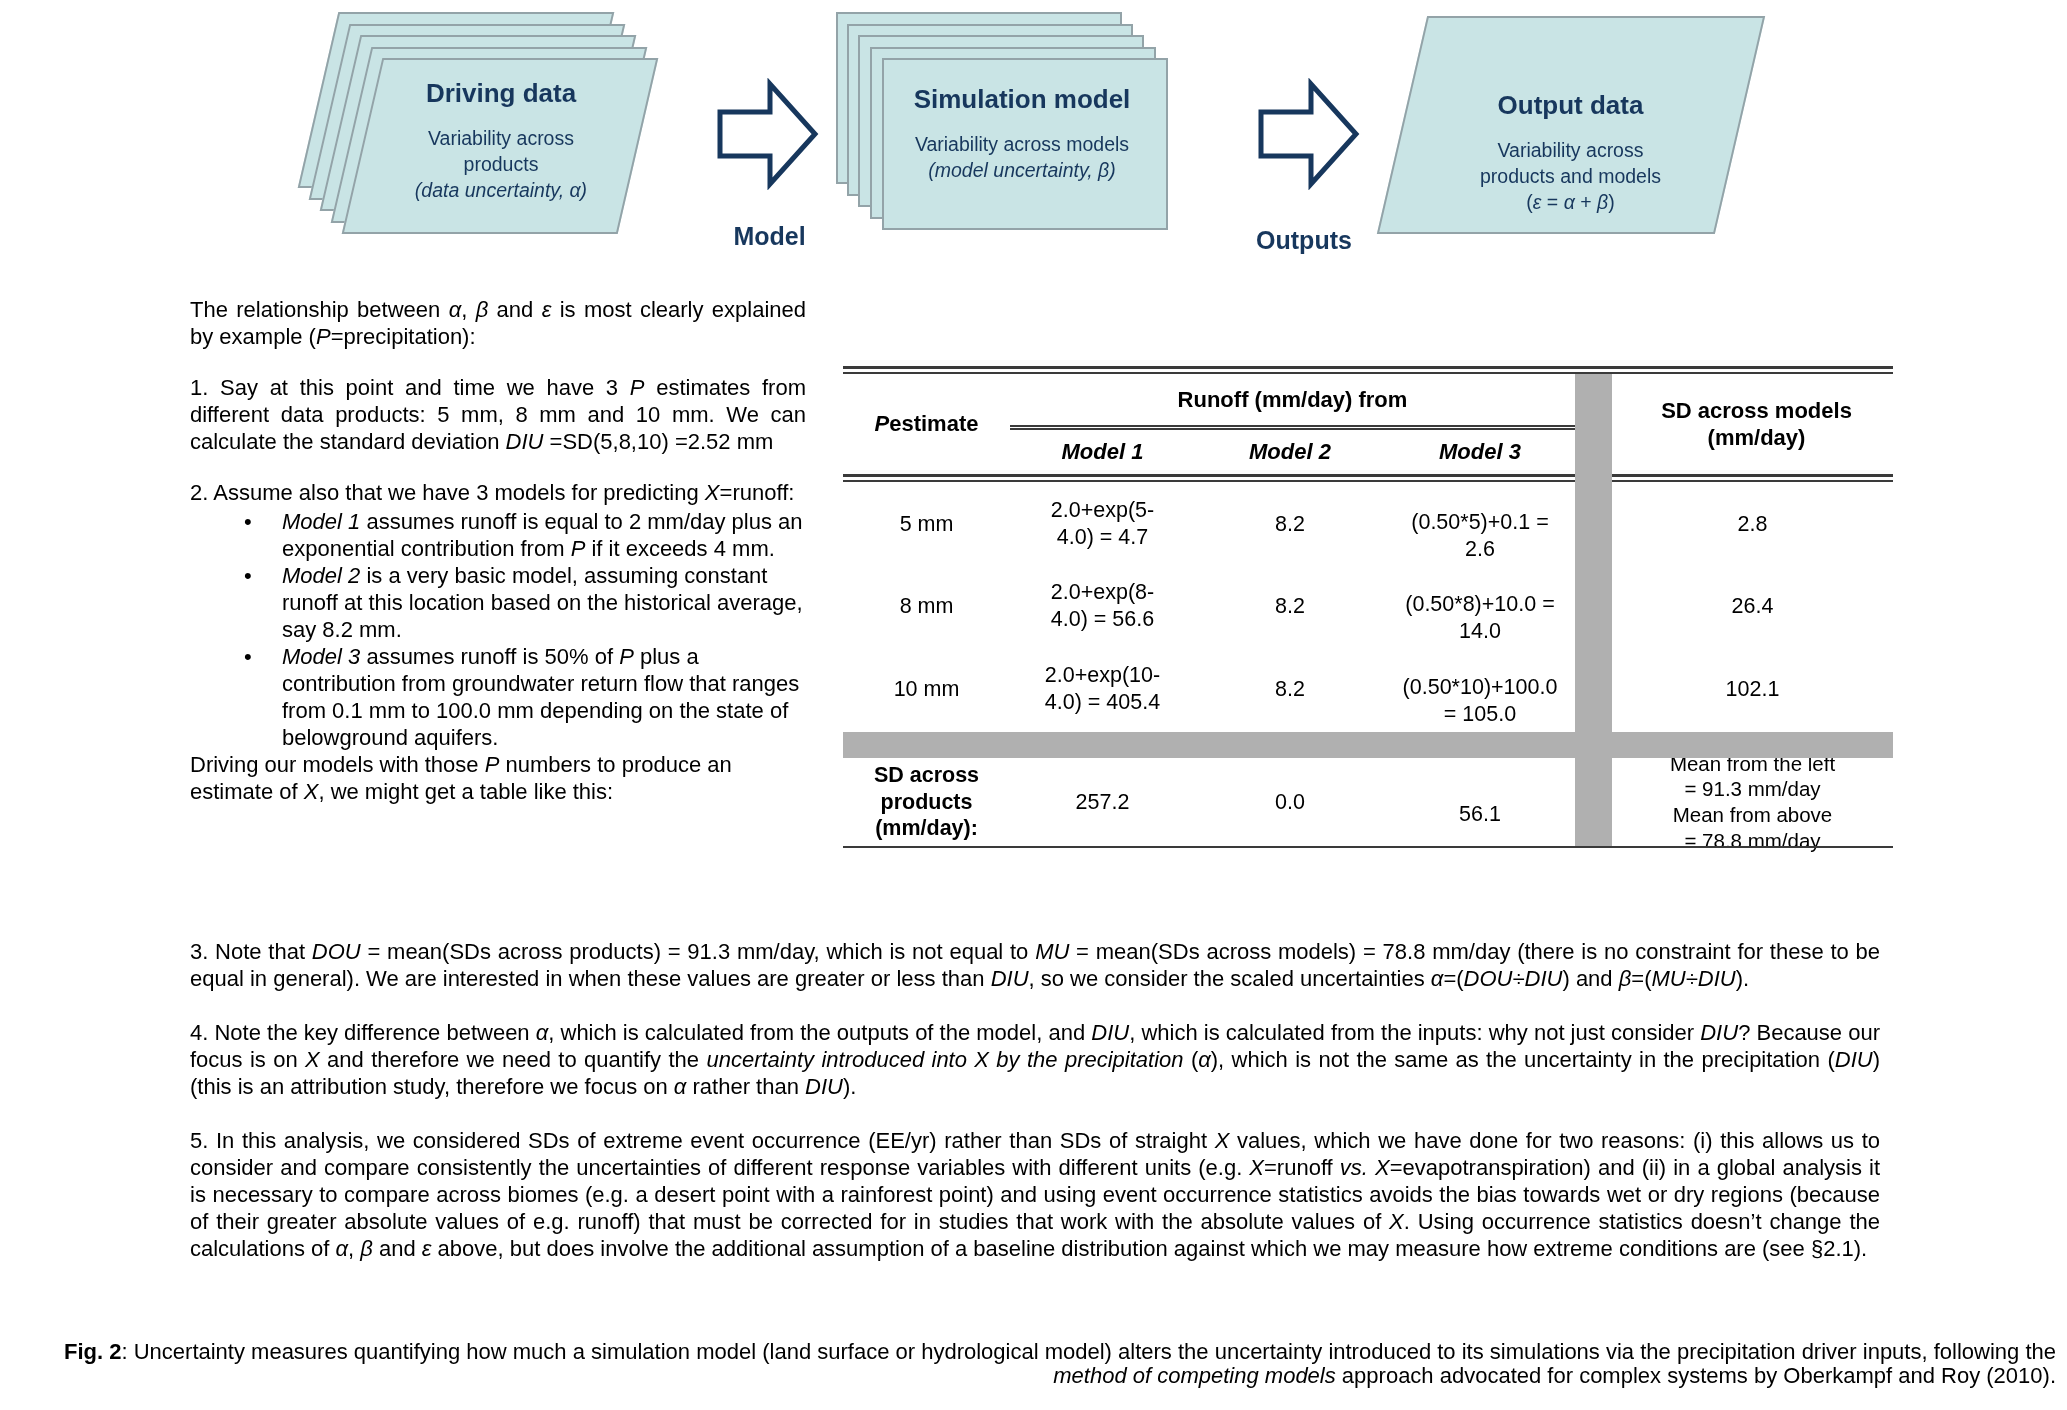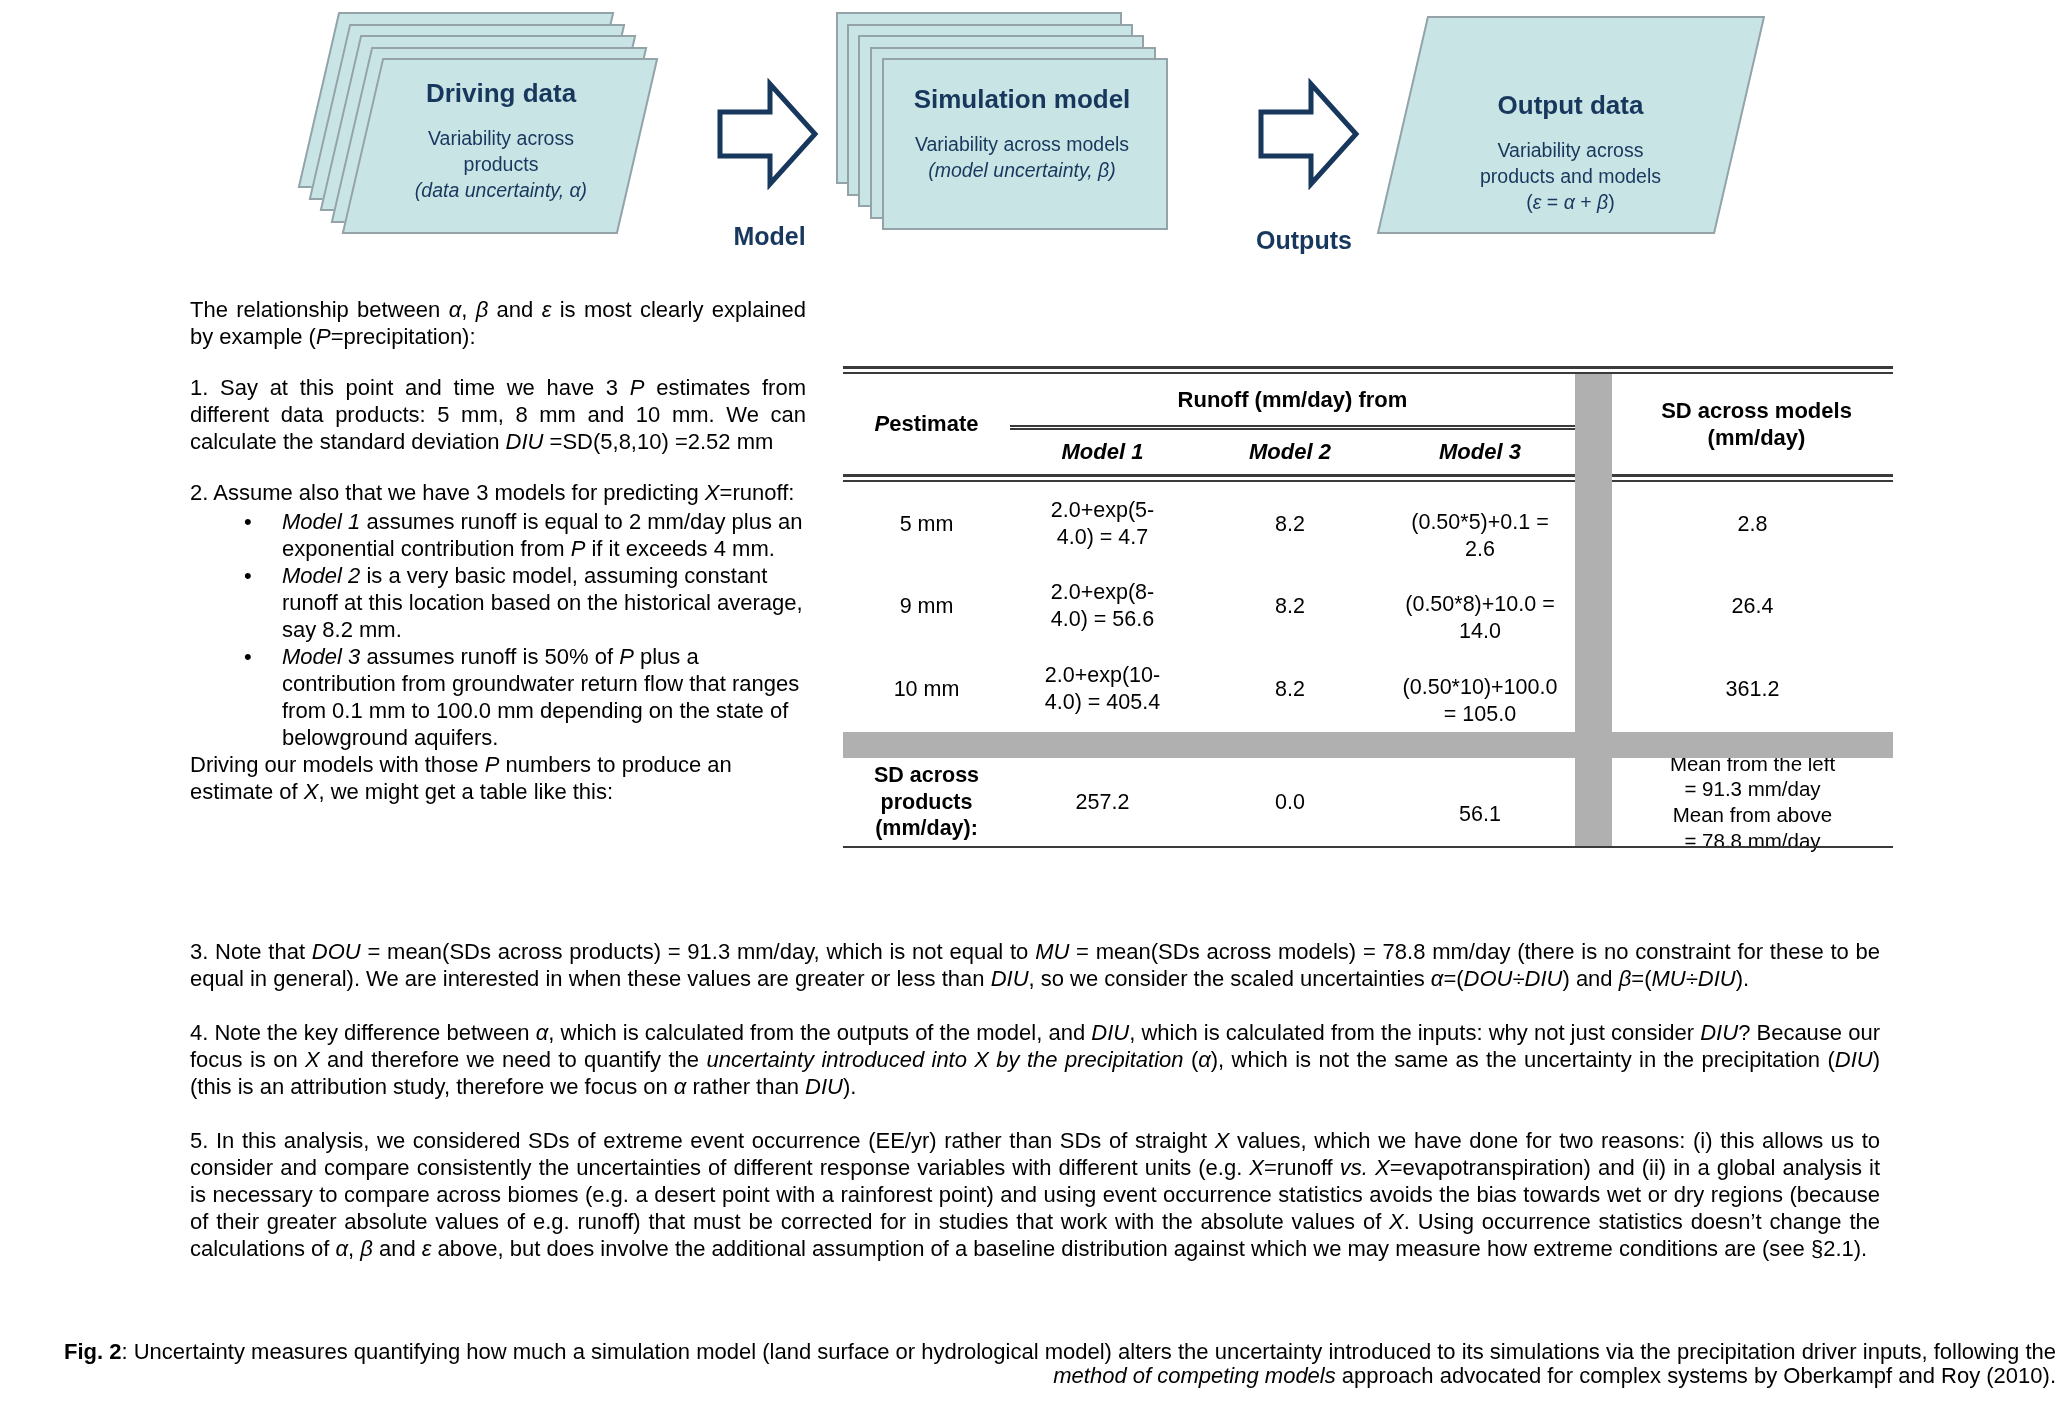--- a/index.html
+++ b/index.html
@@ -162,35 +162,35 @@
     <div class="rule-mid"></div>
 
     <div class="cell r1 c1">5 mm</div>
     <div class="cell r1 c2">2.0+exp(5-
 4.0) = 4.7</div>
     <div class="cell r1 c3">8.2</div>
     <div class="cell r1 c4">(0.50*5)+0.1 =
 2.6</div>
     <div class="cell r1 c6">2.8</div>
 
-    <div class="cell r2 c1">9 mm</div>
+    <div class="cell r2 c1">8 mm</div>
     <div class="cell r2 c2">2.0+exp(8-
 4.0) = 56.6</div>
     <div class="cell r2 c3">8.2</div>
     <div class="cell r2 c4">(0.50*8)+10.0 =
 14.0</div>
     <div class="cell r2 c6">26.4</div>
 
     <div class="cell r3 c1">10 mm</div>
     <div class="cell r3 c2">2.0+exp(10-
 4.0) = 405.4</div>
     <div class="cell r3 c3">8.2</div>
     <div class="cell r3 c4">(0.50*10)+100.0
 = 105.0</div>
-    <div class="cell r3 c6">361.2</div>
+    <div class="cell r3 c6">102.1</div>
 
     <div class="grayh"></div>
     <div class="grayv"></div>
 
     <div class="cell rf c1 foot-label">SD across
 products
 (mm/day):</div>
     <div class="cell rf c2">257.2</div>
     <div class="cell rf c3">0.0</div>
     <div class="cell rf c4">56.1</div>

